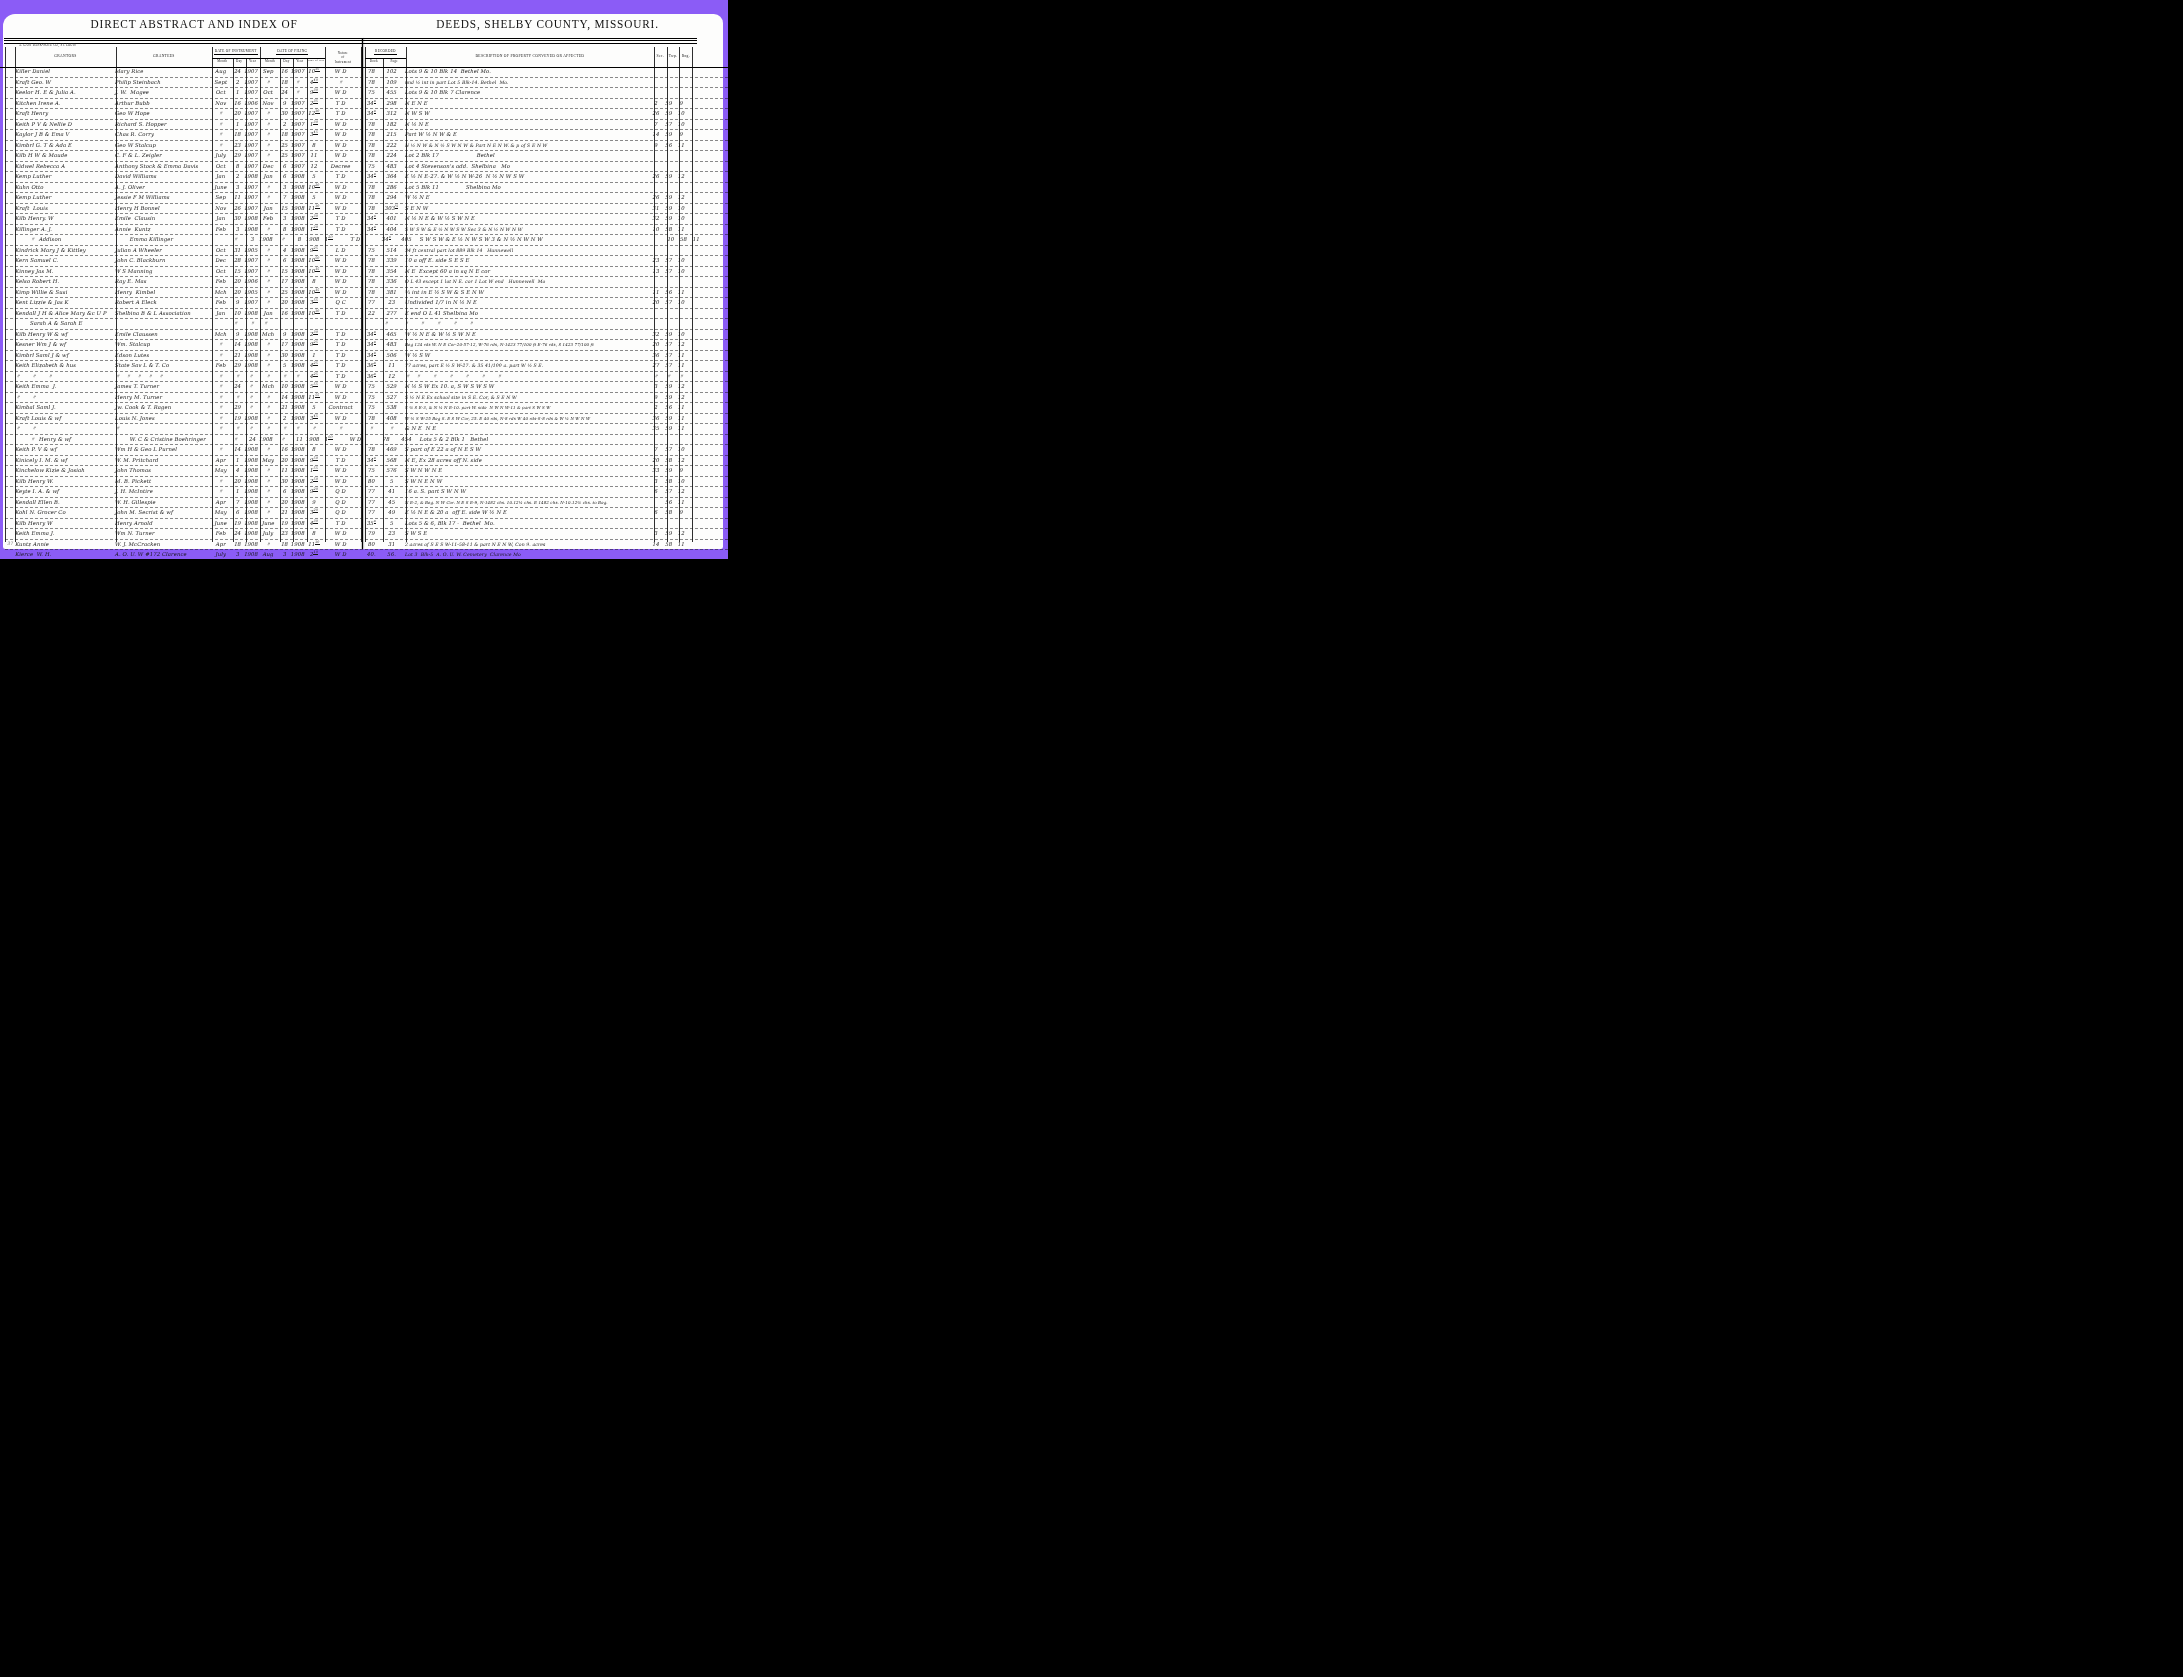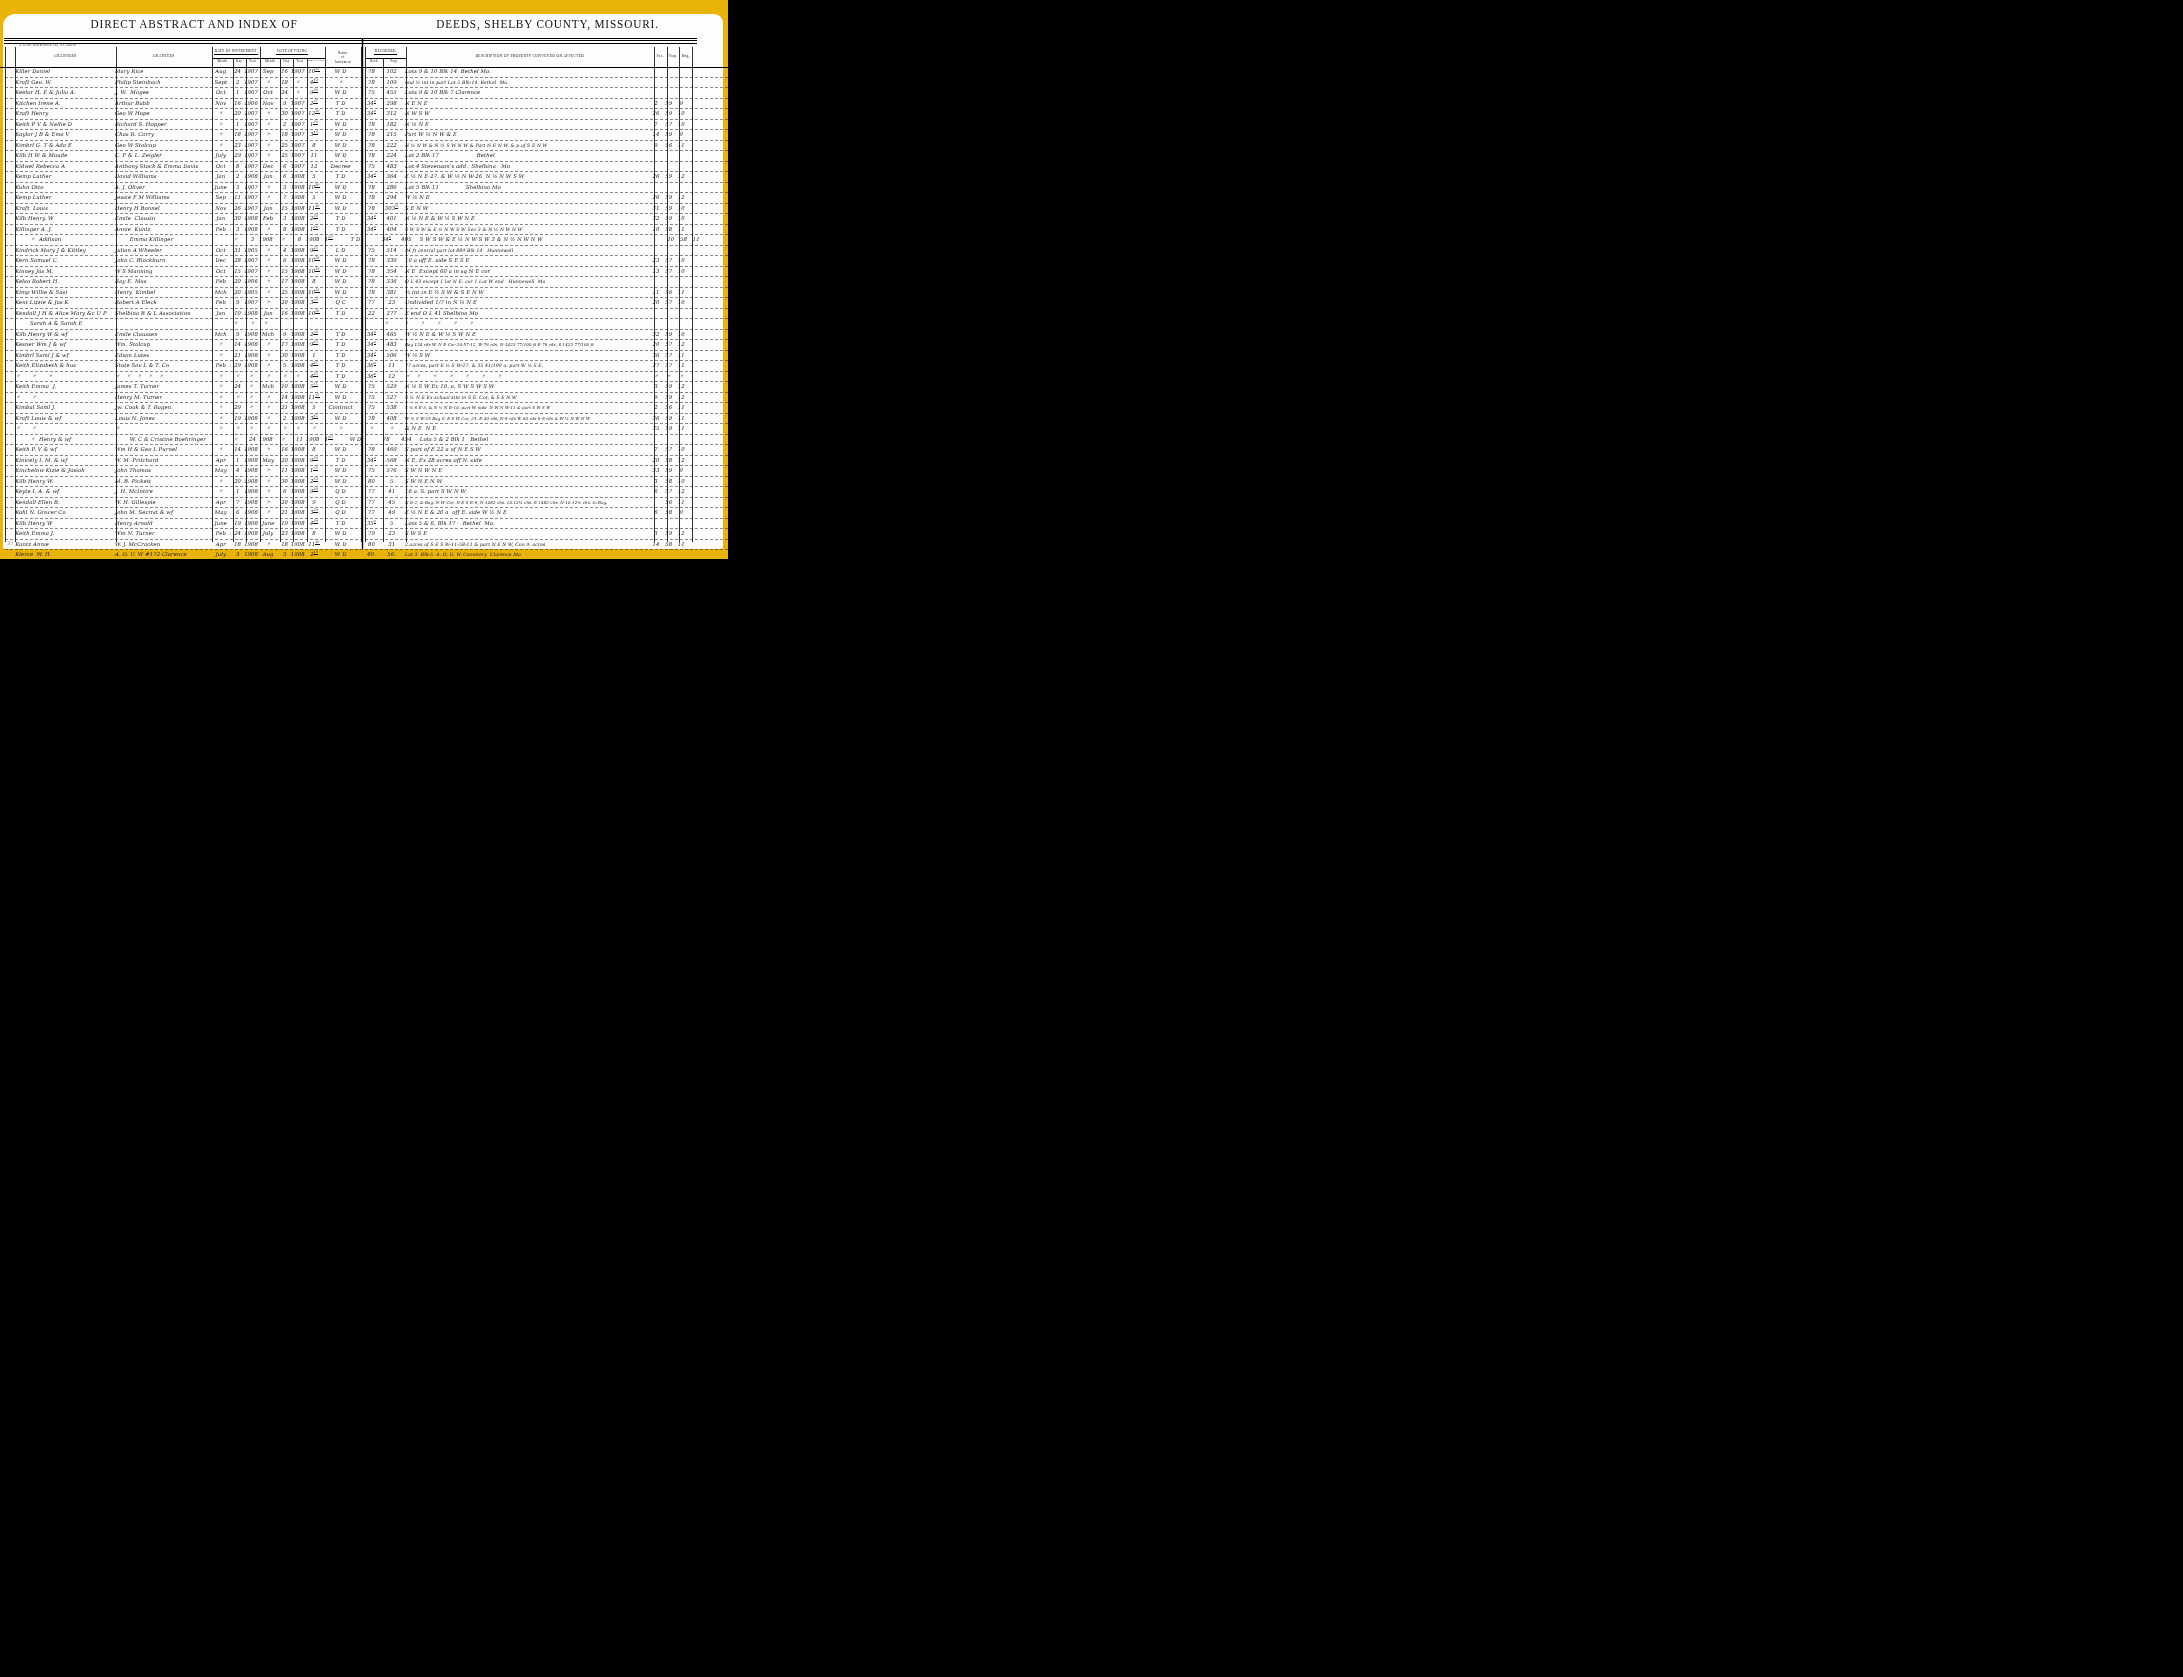--- a/index.html
+++ b/index.html
@@ -1,16 +1,16 @@
 <!DOCTYPE html>
 <html style="font-size:7.3px"><head>
 <meta charset="utf-8">
 <style>
   html,body{margin:0;padding:0;background:#000;}
-  #scan{position:relative;width:728px;height:559px;background:#eab308;overflow:hidden;
+  #scan{position:relative;width:728px;height:559px;background:#8b5cf6;overflow:hidden;
         font-family:"Liberation Serif",serif;}
   
   #page{position:absolute;left:3.2px;top:13.7px;right:5px;bottom:10.5px;background:#fdfdfc;
         border-radius:12px 9.1px 2.3px 2.3px;}
   
   .title{position:absolute;top:16.5px;text-align:center;color:#111;
          font-family:"Liberation Serif",serif;font-size:12.3px;letter-spacing:0.9px;
          transform:scaleX(.92);white-space:nowrap;}
   #title-left{left:8.6%;width:36%;}
   #title-right{left:58%;width:34.5%;}

